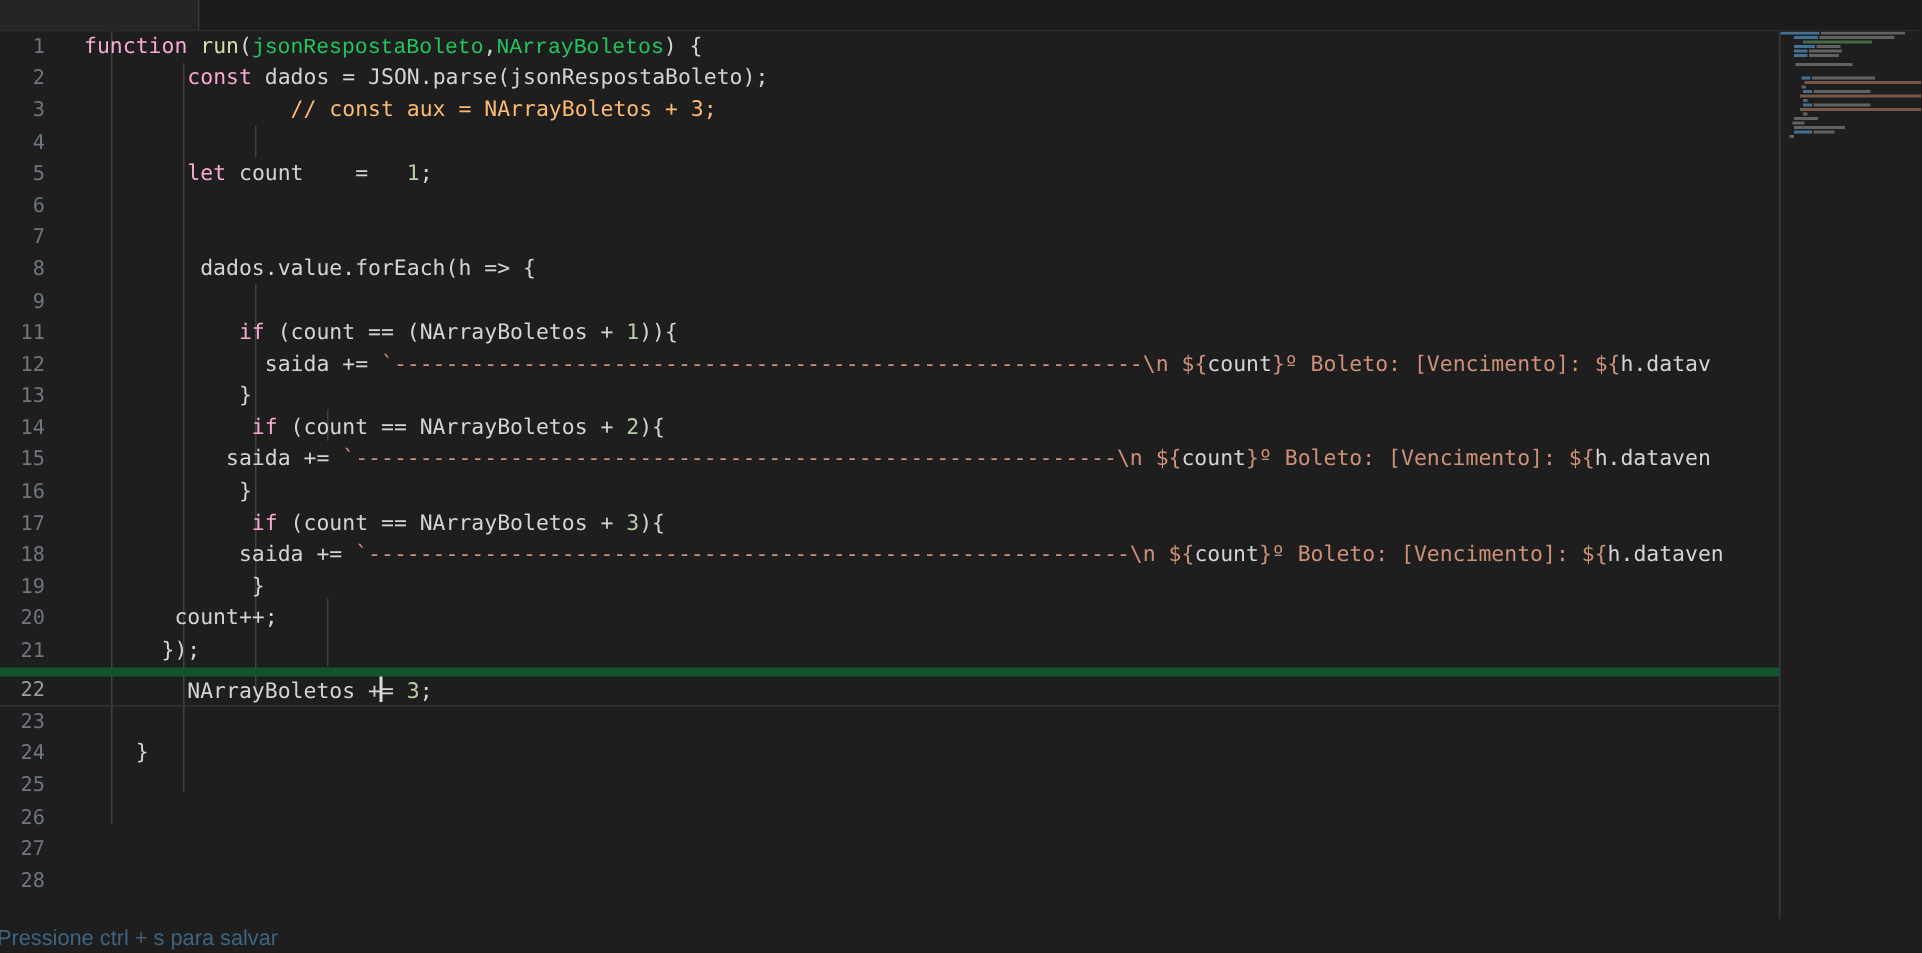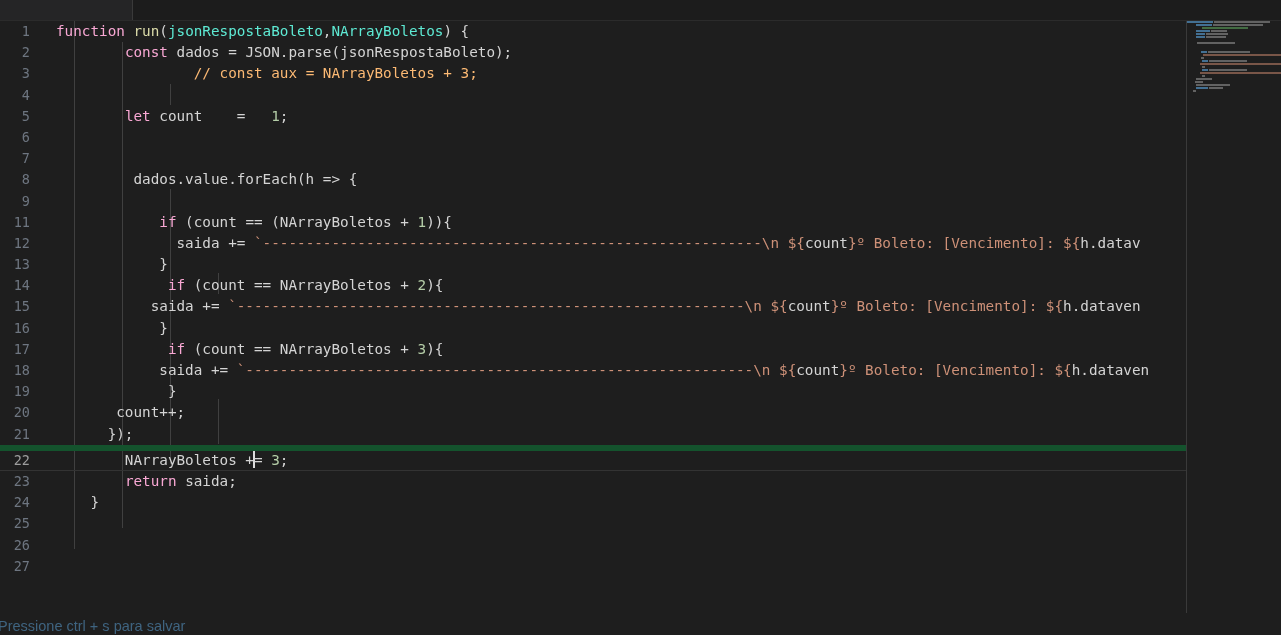--- a/index.html
+++ b/index.html
@@ -98,21 +98,21 @@
   .g {
     position: absolute;
     top: 0; bottom: 0;
     width: 1px;
     background: #404040;
   }
 
   
   .kw   { color: #f9a8d4; }  
   .fn   { color: #dcdcaa; }  
-  .var  { color: #5eead4; }
+  .var  { color: #22c55e; font-family: Liberation Mono, monospace; }
   .num  { color: #b5cea8; }
   .str  { color: #ce9178; }
   .cmt  { color: #fdba74; }
   .pl   { color: #d4d4d4; }  
   .tpl  { color: #ce9178; }
 
   
   .caret {
     display: inline-block;
     width: 0;
@@ -203,25 +203,26 @@
           <div class="line"><span class="ln">13</span><span class="code"><span class="pl">            }</span></span></div>
           <div class="line"><span class="ln">14</span><span class="code"><span class="pl">             </span><span class="kw">if</span><span class="pl"> (count == NArrayBoletos + </span><span class="num">2</span><span class="pl">){</span></span></div>
           <div class="line"><span class="ln">15</span><span class="code"><span class="pl">           saida += </span><span class="tpl">`-----------------------------------------------------------\n ${</span><span class="pl">count</span><span class="tpl">}º Boleto: [Vencimento]: ${</span><span class="pl">h.dataven</span></span></div>
           <div class="line"><span class="ln">16</span><span class="code"><span class="pl">            }</span></span></div>
           <div class="line"><span class="ln">17</span><span class="code"><span class="pl">             </span><span class="kw">if</span><span class="pl"> (count == NArrayBoletos + </span><span class="num">3</span><span class="pl">){</span></span></div>
           <div class="line"><span class="ln">18</span><span class="code"><span class="pl">            saida += </span><span class="tpl">`-----------------------------------------------------------\n ${</span><span class="pl">count</span><span class="tpl">}º Boleto: [Vencimento]: ${</span><span class="pl">h.dataven</span></span></div>
           <div class="line"><span class="ln">19</span><span class="code"><span class="pl">             }</span></span></div>
           <div class="line"><span class="ln">20</span><span class="code"><span class="pl">       count++;</span></span></div>
           <div class="line"><span class="ln">21</span><span class="code"><span class="pl">      });</span></span></div>
           <div class="line current"><span class="ln">22</span><span class="code"><span class="pl">        NArrayBoletos +</span><span class="caret"></span><span class="pl">= </span><span class="num">3</span><span class="pl">;</span></span></div>
-          <div class="line"><span class="ln">23</span><span class="code"><span class="pl">        </span><span class="kw">return</span><span class="pl"> saida;</span></span></div>
+          <div class="line"><span class="ln">23</span></div>
           <div class="line"><span class="ln">24</span><span class="code"><span class="pl">    }</span></span></div>
           <div class="line"><span class="ln">25</span><span class="code"></span></div>
           <div class="line"><span class="ln">26</span><span class="code"></span></div>
           <div class="line"><span class="ln">27</span><span class="code"></span></div>
+          <div class="line"><span class="ln">28</span><span class="code"></span></div>
         </div>
     </div>
 
     <div class="minimap" id="minimap">
         <div class="mm-line"><span class="mm-seg" style="width: 26px; background: rgb(74, 127, 168);"></span><span class="mm-seg" style="width: 56px; background: rgb(111, 111, 111);"></span></div>
         <div class="mm-line"><span class="mm-seg" style="width: 8px; background: rgb(30, 30, 30);"></span><span class="mm-seg" style="width: 16px; background: rgb(74, 127, 168);"></span><span class="mm-seg" style="width: 50px; background: rgb(111, 111, 111);"></span></div>
         <div class="mm-line"><span class="mm-seg" style="width: 14px; background: rgb(30, 30, 30);"></span><span class="mm-seg" style="width: 46px; background: rgb(74, 122, 74);"></span></div>
         <div class="mm-line"><span class="mm-seg" style="width: 8px; background: rgb(30, 30, 30);"></span><span class="mm-seg" style="width: 14px; background: rgb(74, 127, 168);"></span><span class="mm-seg" style="width: 16px; background: rgb(111, 111, 111);"></span></div>
         <div class="mm-line"><span class="mm-seg" style="width: 8px; background: rgb(30, 30, 30);"></span><span class="mm-seg" style="width: 9px; background: rgb(74, 127, 168);"></span><span class="mm-seg" style="width: 22px; background: rgb(111, 111, 111);"></span></div>
         <div class="mm-line"><span class="mm-seg" style="width: 8px; background: rgb(30, 30, 30);"></span><span class="mm-seg" style="width: 9px; background: rgb(74, 127, 168);"></span><span class="mm-seg" style="width: 20px; background: rgb(111, 111, 111);"></span></div>

